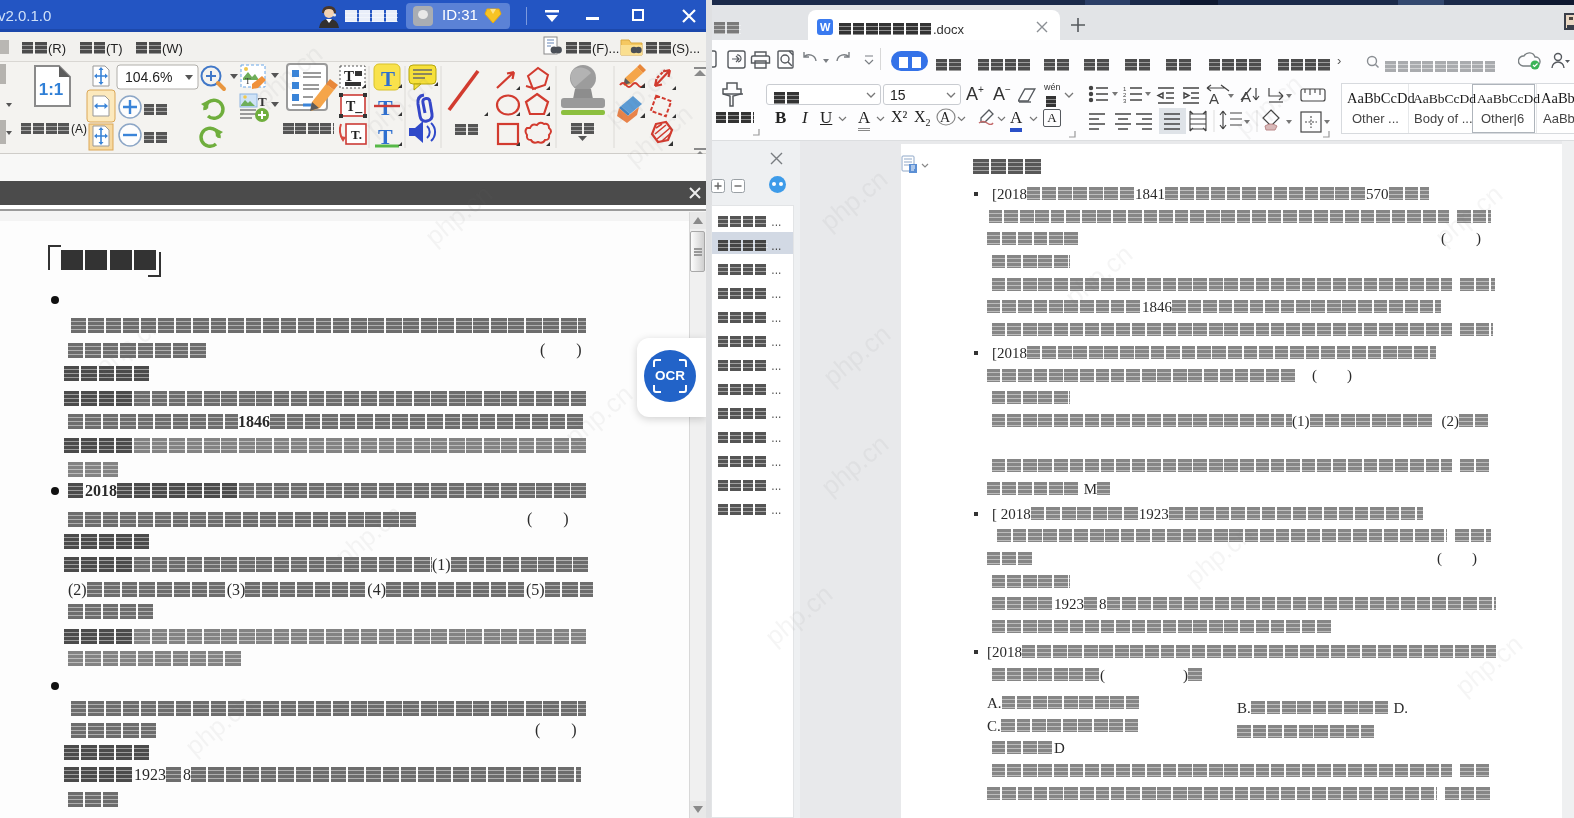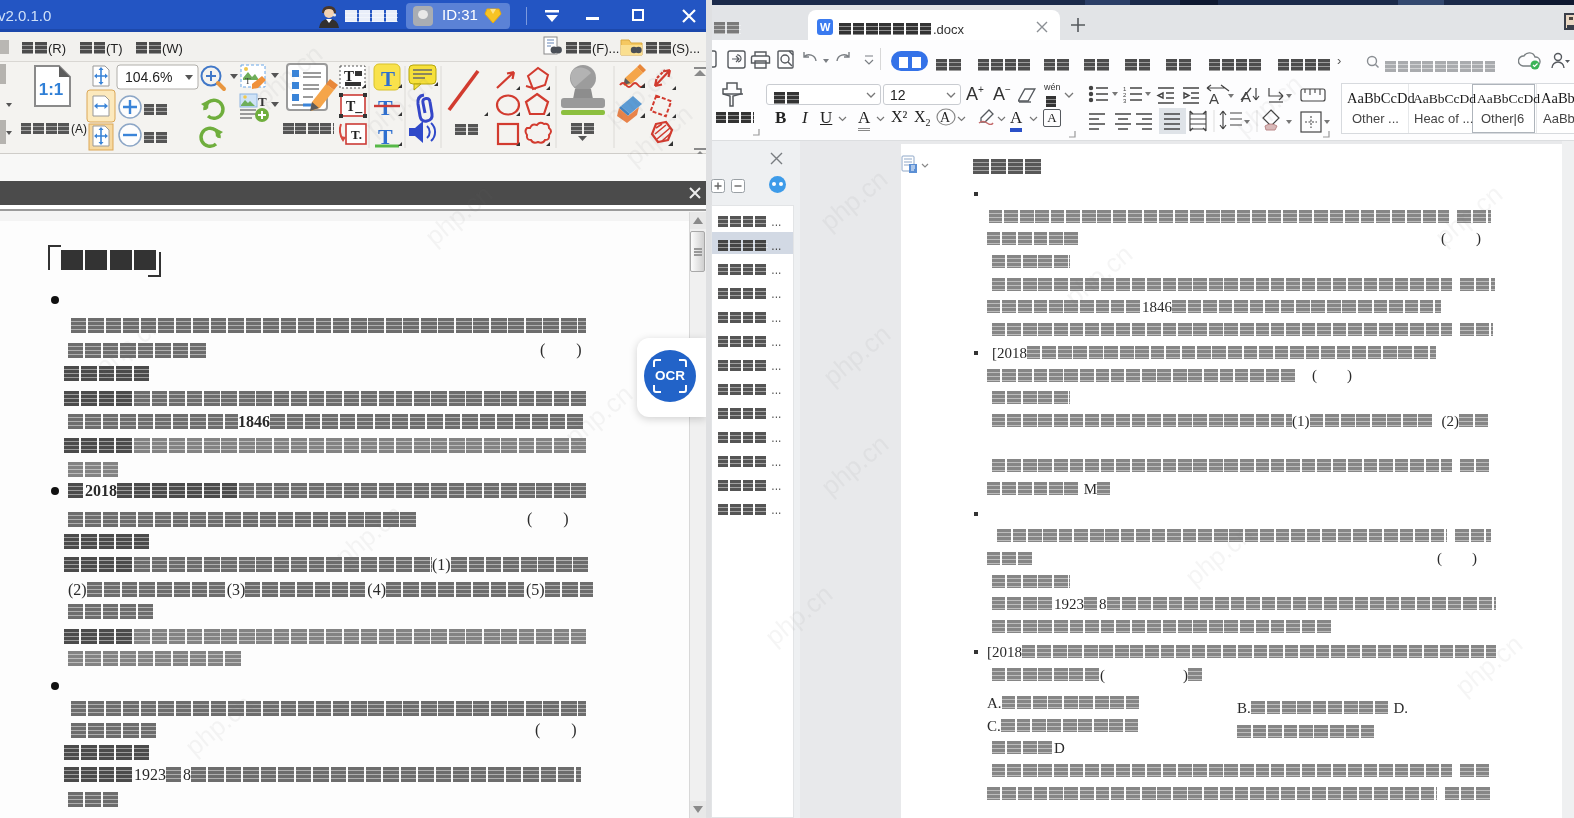--- a/index.html
+++ b/index.html
@@ -365,21 +365,21 @@
  <path d="M2 12 h20" stroke="#55595e" stroke-width="1.5"></path>
 </svg>
 <div class="ab" style="left:716px;top:108px"><span class="z c12" style="width:38px;color:#333"></span></div>
 
 <div class="ab" style="left:766px;top:84px;width:115px;height:21px;border:1px solid #c9ccd1;border-radius:3px;background:#fff"></div>
 <div class="ab" style="left:774px;top:89px"><span class="z c13" style="width:26px;color:#333"></span></div>
 <svg class="ab" style="left:866px;top:92px" width="10" height="7" viewBox="0 0 10 7">
       <path d="M1 1 l4 4 4 -4" stroke="#777" stroke-width="1.3" fill="none"></path>
     </svg>
 <div class="ab" style="left:883px;top:84px;width:78px;height:21px;border:1px solid #c9ccd1;border-radius:3px;background:#fff"></div>
-<div class="ab" style="left:890px;top:87px;font-size:14px;color:#222">12</div>
+<div class="ab" style="left:890px;top:87px;font-size:14px;color:#222">15</div>
 <svg class="ab" style="left:946px;top:92px" width="10" height="7" viewBox="0 0 10 7">
       <path d="M1 1 l4 4 4 -4" stroke="#777" stroke-width="1.3" fill="none"></path>
     </svg>
 <div class="ab" style="left:966px;top:84px;font-size:18px;color:#333">A<sup style="font-size:10px">+</sup></div>
 <div class="ab" style="left:993px;top:84px;font-size:18px;color:#333">A<sup style="font-size:10px">−</sup></div>
 <svg class="ab" style="left:1018px;top:88px" width="18" height="15" viewBox="0 0 18 15">
       <path d="M7 1 L17 1 12 13 2 13 Z" fill="none" stroke="#55595e" stroke-width="1.4" transform="skewX(-8)"></path>
       <path d="M1 14 h12" stroke="#55595e" stroke-width="1.4"></path>
     </svg>
 <div class="ab" style="left:1044px;top:82px;font-size:9px;color:#333">wén</div>
@@ -480,21 +480,21 @@
  <path d="M238 36 l6 0 -3 4 z" fill="#777" stroke="none"></path>
 </svg>
 
 <div class="ab" style="left:1341px;top:83px;width:233px;height:51px;border:1px solid #d7dade;border-right:none;background:#fff"></div>
 <div class="ab" style="left:1408px;top:84px;width:1px;height:49px;background:#e6e8ea"></div>
 <div class="ab" style="left:1536px;top:84px;width:1px;height:49px;background:#e6e8ea"></div>
 <div class="ab" style="left:1472px;top:84px;width:63px;height:49px;border:1px solid #aeb4bb;background:#fff"></div>
 <div class="ab" style="left:1347px;top:90px;font-family:'Liberation Serif',serif;font-size:14.5px;color:#1a1a1a">AaBbCcDd</div>
 <div class="ab" style="left:1352px;top:111px;font-size:13px;color:#444">Other ...</div>
 <div class="ab" style="left:1413px;top:91px;font-family:'Liberation Serif',serif;font-size:13.5px;color:#1a1a1a">AaBbCcDd</div>
-<div class="ab" style="left:1414px;top:111px;font-size:13px;color:#444">Heac of ...</div>
+<div class="ab" style="left:1414px;top:111px;font-size:13px;color:#444">Body of ...</div>
 <div class="ab" style="left:1477px;top:91px;font-family:'Liberation Serif',serif;font-size:13.5px;color:#1a1a1a">AaBbCcDd</div>
 <div class="ab" style="left:1481px;top:111px;font-size:13px;color:#444">Other|6</div>
 <div class="ab" style="left:1541px;top:90px;font-family:'Liberation Serif',serif;font-size:14.5px;color:#1a1a1a">AaBbC</div>
 <div class="ab" style="left:1543px;top:111px;font-size:13px;color:#444">AaBbC</div>
 
 <div class="ab" style="left:712px;top:141px;width:862px;height:677px;background:#e8e9eb"></div>
 <div class="ab" style="left:712px;top:141px;width:88px;height:677px;background:#eef0f2"></div>
 <svg class="ab" style="left:770px;top:152px" width="13" height="13" viewBox="0 0 13 13">
       <path d="M1 1 L12 12 M12 1 L1 12" stroke="#787c80" stroke-width="1.4"></path>
     </svg>
@@ -532,34 +532,36 @@
       <path d="M10 11 h4 M10 13 h4 M10 15 h3" stroke="#fff" stroke-width="1"></path>
     </svg>
 <svg class="ab" style="left:921px;top:163px" width="8" height="6" viewBox="0 0 8 6">
       <path d="M1 1 l3 3 3 -3" stroke="#888" stroke-width="1.2" fill="none"></path>
     </svg>
 <div class="ab" style="left:973px;top:158px"><span class="z" style="--f:15.5px;--p:17.5px;height:15px;color:#585858;width:69px"></span></div>
 <div class="ab" style="left:974px;top:192px;width:4px;height:4px;background:#333"></div>
 <div class="ab" style="left:974px;top:351px;width:4px;height:4px;background:#333"></div>
 <div class="ab" style="left:974px;top:512px;width:4px;height:4px;background:#333"></div>
 <div class="ab" style="left:974px;top:650px;width:4px;height:4px;background:#333"></div>
+<div class="lr" style="left:992px;top:186px">[2018<span class="z c15" style="width:108px"></span>1841<span class="z c15" style="width:31px"></span><span class="z c15" style="width:170px"></span>570<span class="z c15" style="width:40px"></span></div>
 <div class="lr" style="left:989px;top:209px"><span class="z c15" style="width:460px"></span><span class="z c15" style="width:34px;margin-left:8px"></span></div>
 <div class="lr" style="left:987px;top:231px"><span class="z c15" style="width:93px"></span></div>
 <div class="lr" style="left:1441px;top:230px">(<span style="display:inline-block;width:30px"></span>)</div>
 <div class="lr" style="left:992px;top:254px"><span class="z c15 h2" style="width:78px"></span></div>
 <div class="lr" style="left:992px;top:277px"><span class="z c15 h2" style="width:62px"></span><span class="z c15" style="width:398px"></span><span class="z c15" style="width:35px;margin-left:8px"></span></div>
 <div class="lr" style="left:987px;top:299px"><span class="z c15" style="width:155px"></span>1846<span class="z c15" style="width:269px"></span></div>
 <div class="lr" style="left:992px;top:322px"><span class="z c15 h2" style="width:62px"></span><span class="z c15" style="width:398px"></span><span class="z c15" style="width:33px;margin-left:8px"></span></div>
 <div class="lr" style="left:992px;top:345px">[2018<span class="z c15" style="width:108px"></span><span class="z c15" style="width:301px"></span></div>
 <div class="lr" style="left:987px;top:368px"><span class="z c15" style="width:310px"></span></div>
 <div class="lr" style="left:1312px;top:367px">(<span style="display:inline-block;width:30px"></span>)</div>
 <div class="lr" style="left:992px;top:390px"><span class="z c15 h2" style="width:78px"></span></div>
 <div class="lr" style="left:992px;top:413px"><span class="z c15 h2" style="width:62px"></span><span class="z c15" style="width:238px"></span>(1)<span class="z c15" style="width:124px"></span><span style="display:inline-block;width:8px"></span>(2)<span class="z c15" style="width:31px"></span></div>
 <div class="lr" style="left:992px;top:458px"><span class="z c15 h2" style="width:62px"></span><span class="z c15" style="width:398px"></span><span class="z c15" style="width:31px;margin-left:8px"></span></div>
 <div class="lr" style="left:987px;top:481px"><span class="z c15" style="width:93px"></span> M<span class="z c15" style="width:15px"></span></div>
+<div class="lr" style="left:992px;top:506px">[ 2018<span class="z c15" style="width:108px"></span>1923<span class="z c15" style="width:254px"></span></div>
 <div class="lr" style="left:997px;top:528px"><span class="z c15" style="width:450px"></span><span class="z c15" style="width:36px;margin-left:8px"></span></div>
 <div class="lr" style="left:987px;top:551px"><span class="z c15" style="width:46px"></span></div>
 <div class="lr" style="left:1437px;top:550px">(<span style="display:inline-block;width:30px"></span>)</div>
 <div class="lr" style="left:992px;top:574px"><span class="z c15 h2" style="width:78px"></span></div>
 <div class="lr" style="left:992px;top:596px"><span class="z c15 h2" style="width:62px"></span>1923<span class="z c15" style="width:15px"></span>8<span class="z c15" style="width:31px"></span><span class="z c15" style="width:358px"></span></div>
 <div class="lr" style="left:992px;top:619px"><span class="z c15 h2" style="width:62px"></span><span class="z c15" style="width:279px"></span></div>
 <div class="lr" style="left:987px;top:644px">[2018<span class="z c15" style="width:108px"></span><span class="z c15" style="width:366px"></span></div>
 <div class="lr" style="left:992px;top:667px"><span class="z c15" style="width:108px"></span>(<span style="display:inline-block;width:78px"></span>)<span class="z c15" style="width:15px"></span></div>
 <div class="lr" style="left:987px;top:695px">A.<span class="z c15" style="width:139px"></span></div>
 <div class="lr" style="left:1237px;top:700px">B.<span class="z c15" style="width:139px"></span> D.</div>

